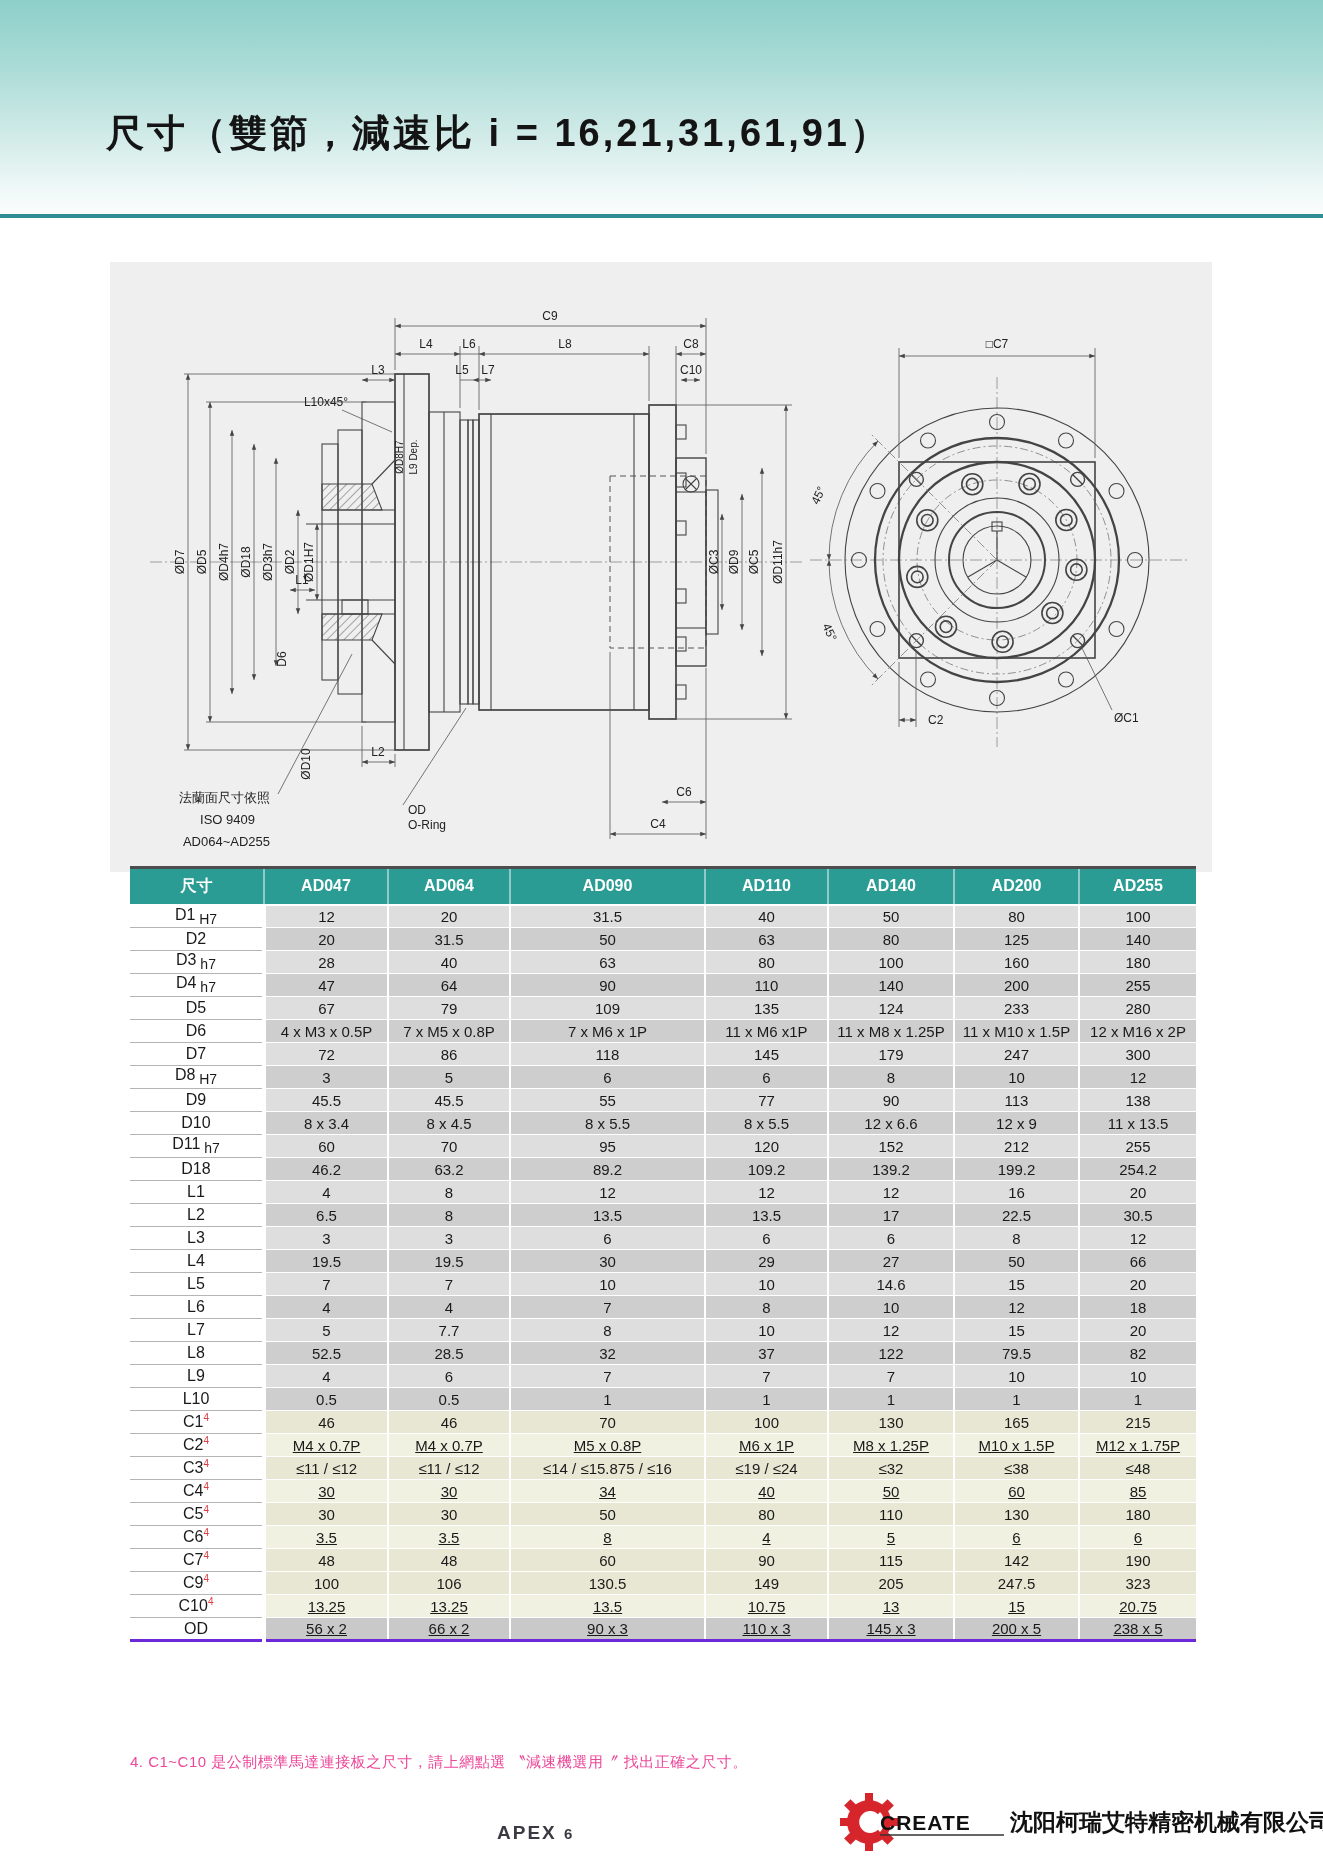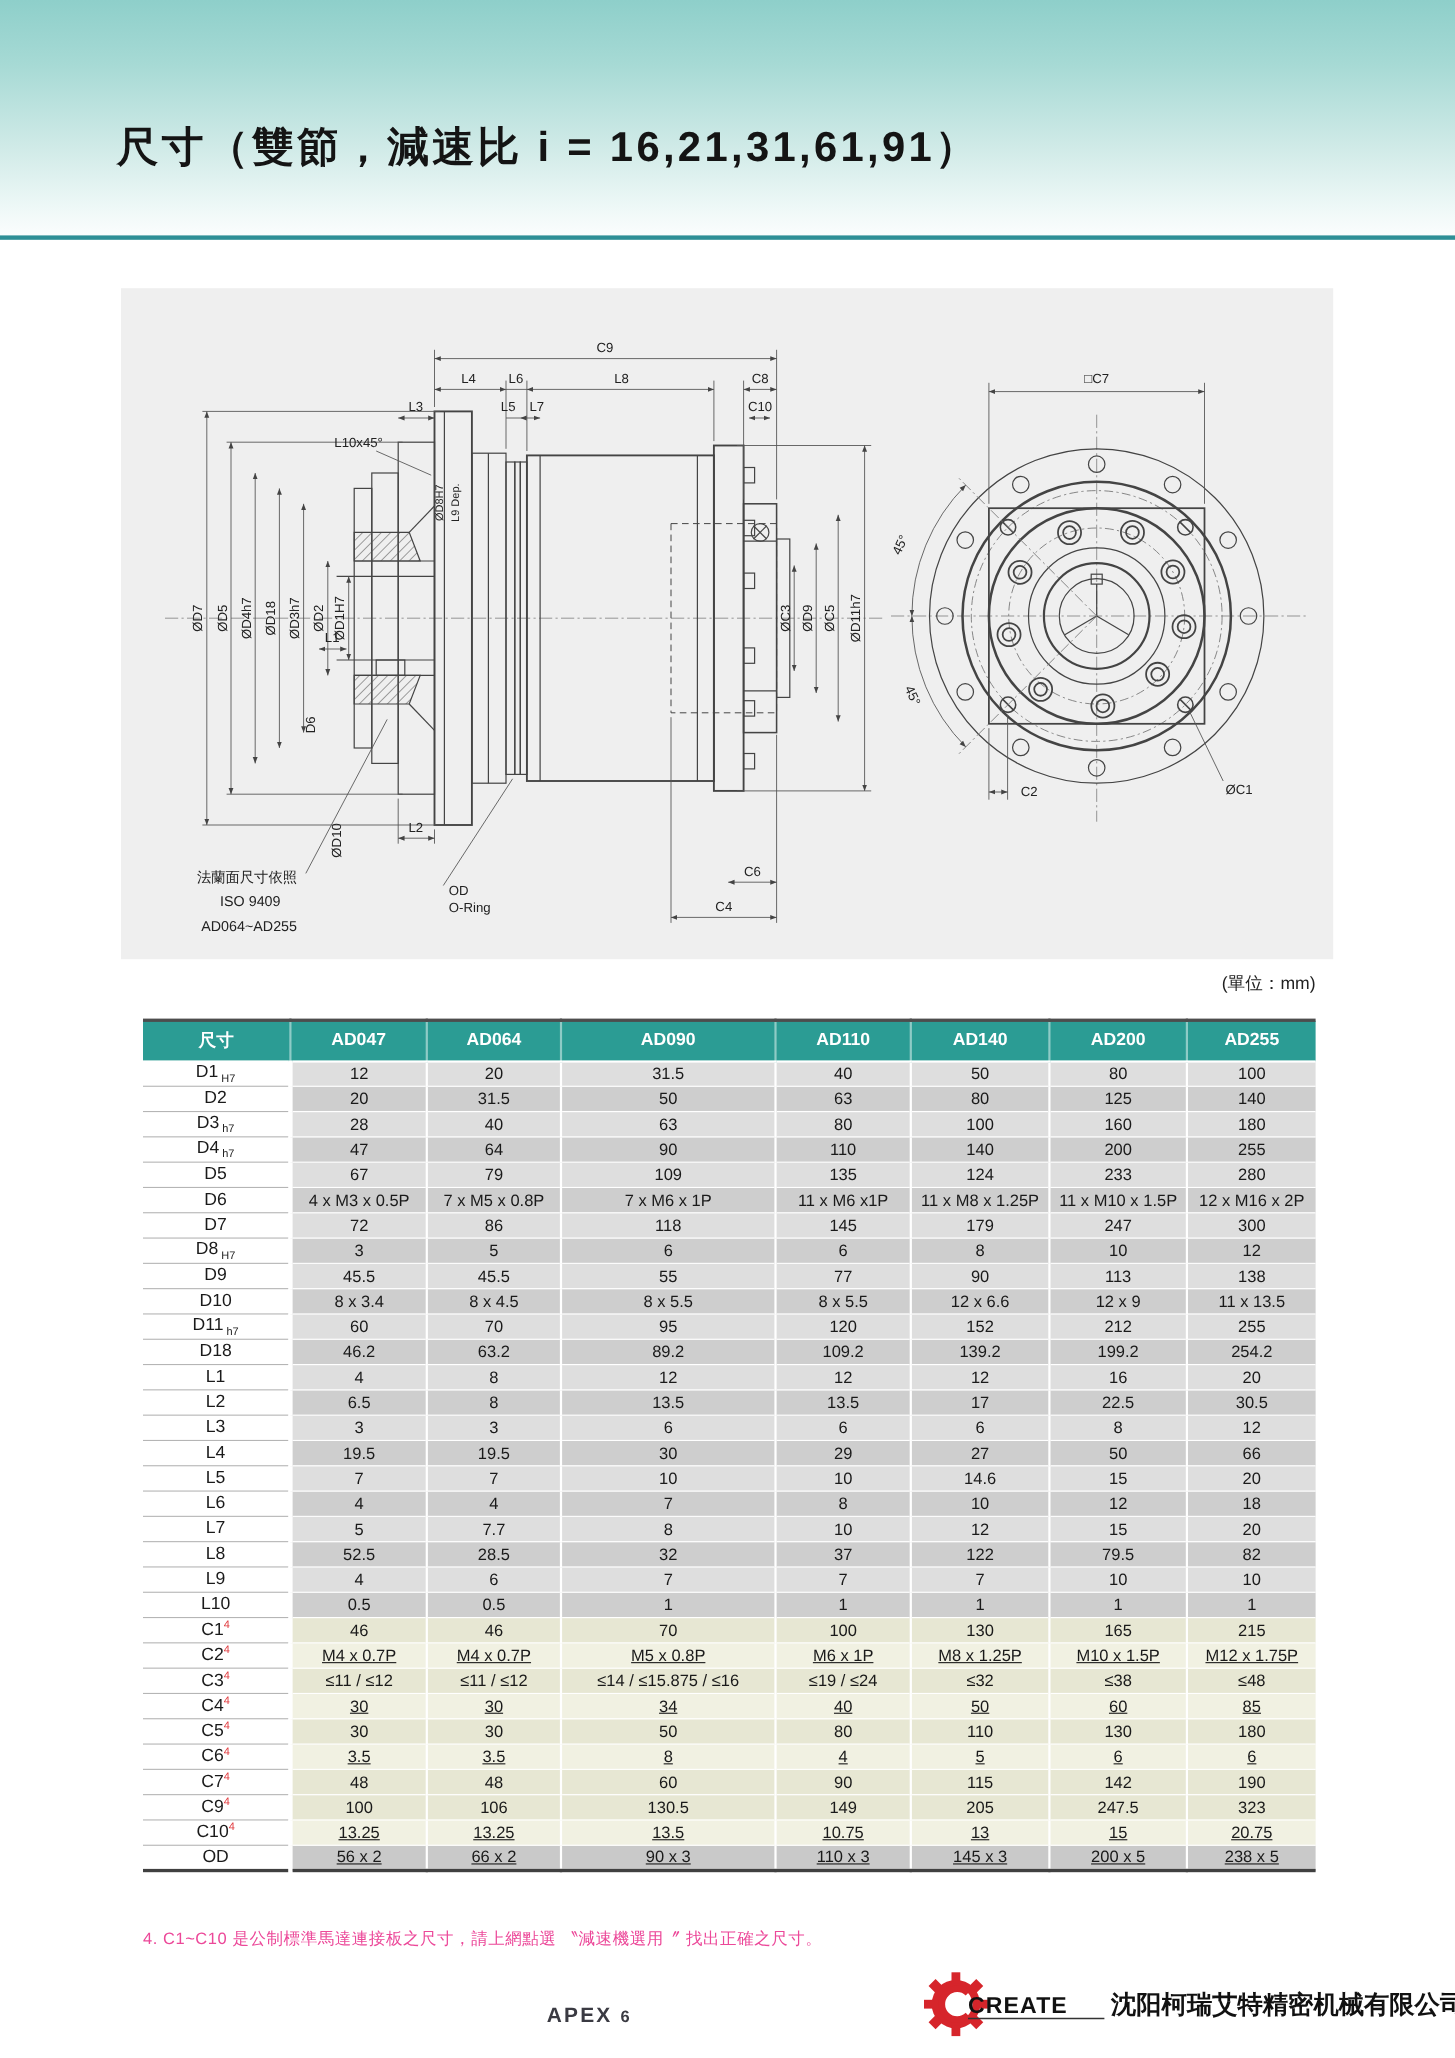--- a/index.html
+++ b/index.html
@@ -12,36 +12,36 @@
     border-bottom:4px solid #2e8f96; }
   .title { position:absolute; left:106px; top:108px; margin:0; font-size:38px; font-weight:bold; color:#141414; letter-spacing:3px; white-space:nowrap; }
 
   .drawing-box { position:absolute; left:110px; top:262px; width:1102px; height:610px; background:#efefef; }
   svg text { font-family:"Liberation Sans","DejaVu Sans",sans-serif; }
   .dt { font-size:12px; fill:#222; }
   .dn { font-size:13px; fill:#222; }
 
   .unit-note { position:absolute; right:127px; top:884px; font-size:16px; color:#222; }
 
-  table.dims { position:absolute; left:130px; top:926px; width:1066px; border-collapse:collapse; table-layout:fixed;
-    border-top:3px solid #4d4d4d; border-bottom:3px solid #404040; }
+  table.dims { position:absolute; left:130px; top:866px; width:1066px; border-collapse:collapse; table-layout:fixed;
+    border-top:3px solid #4d4d4d; border-bottom:3px solid #6d28d9; }
   table.dims thead th { background:#2b9c94; color:#ffffff; font-weight:bold; font-size:16px; height:37px;
     border-right:2px solid #8ecbc6; border-bottom:2px solid #ffffff; padding:0; }
   table.dims thead th:last-child { border-right:none; }
   table.dims tbody th { background:#ffffff; font-weight:normal; font-size:16px; height:23px;
     border-bottom:1px solid #b5b5b5; border-right:4px solid #ffffff; text-align:center; padding:0; }
   table.dims tbody td { text-align:center; font-size:15px; height:23px; padding:0;
     border-right:2px solid #ffffff; border-bottom:1px solid #ffffff; }
   table.dims tbody td:last-child { border-right:none; }
   tr.a  td { background:#dedede; }
   tr.b  td { background:#cecece; }
   tr.ca td { background:#f1f1e2;text-decoration:underline; }
   tr.cb td { background:#e7e7d3; }
   tr.od td { background:#c9c9c9;text-decoration:underline; }
-  tbody th sub { font-size:10px;text-align:right; }
+  tbody th sub { font-size:14px;text-align:right; }
   tbody th sup.fn { color:#e03a3e; font-size:10px; }
 
   .footnote { position:absolute; left:130px; top:1753px; font-size:15px; color:#ec4899; letter-spacing:0.5px; }
 
   .apex { position:absolute; left:497px; top:1822px; font-size:19px; font-weight:bold; color:#3a3a42; letter-spacing:2px; }
   .apex .pgnum { font-size:15px; letter-spacing:0; }
   .brand { position:absolute; left:836px; top:1789px; display:flex; align-items:center; }
   .brand .company { font-size:23px; font-weight:bold; color:#111; letter-spacing:0px; white-space:nowrap; margin-left:4px; }
   .logo-wrap { position:relative; width:170px; height:66px; }
 </style>

